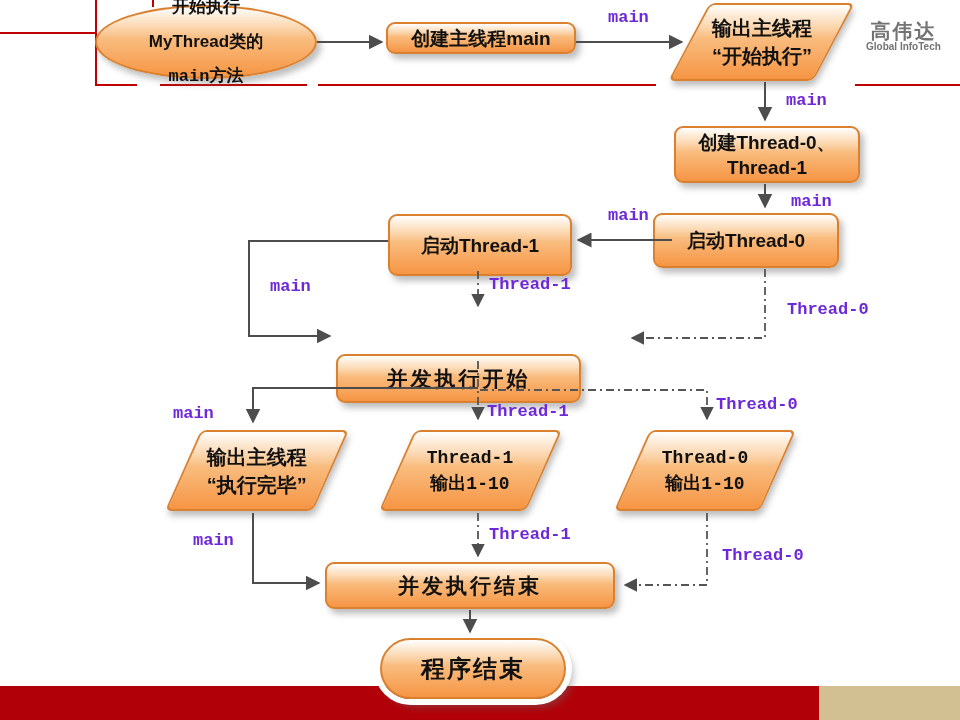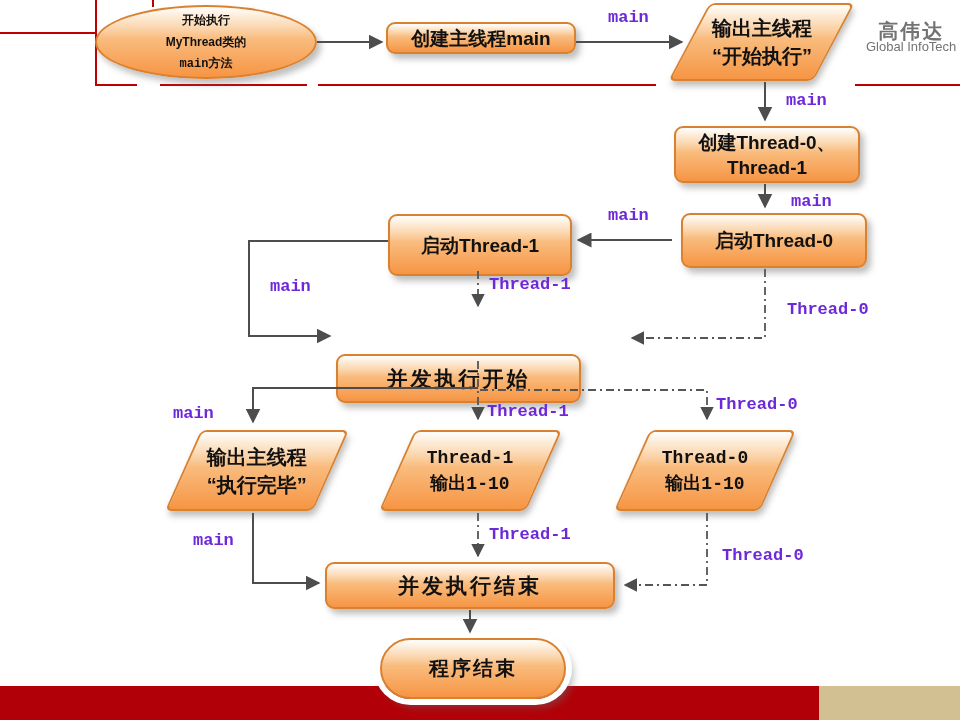--- a/index.html
+++ b/index.html
@@ -6,36 +6,36 @@
   .slide{position:relative;width:960px;height:720px;background:#ffffff;overflow:hidden;
          font-family:"Liberation Sans","DejaVu Sans",sans-serif;}
   
   .frameline{position:absolute;background:#c00000;}
   
   .footer-red{position:absolute;left:0;top:686px;width:819px;height:34px;background:#b20008;z-index:1;}
   .footer-tan{position:absolute;left:819px;top:686px;width:141px;height:34px;background:#d2bf92;z-index:1;}
   
   .logo{position:absolute;left:866px;top:20px;z-index:2;text-align:center;color:#737373;}
   .logo .t{font-size:20px;font-weight:bold;letter-spacing:2px;line-height:22px;}
-  .logo .s{font-size:13px;font-weight:normal;line-height:10px;}
+  .logo .s{font-size:10px;font-weight:bold;line-height:10px;}
   
   .node{position:absolute;box-sizing:border-box;border:2px solid #d9812f;
         display:flex;flex-direction:column;align-items:center;justify-content:center;
         text-align:center;font-weight:bold;color:#111;z-index:2;
         background:
           linear-gradient(180deg, rgba(255,255,255,.97) 0%, rgba(255,255,255,.55) 15%, rgba(255,255,255,0) 45%),
           linear-gradient(180deg, #fbd8ad 0%, #f9bc7e 45%, #f69544 100%);
         box-shadow:4px 5px 6px rgba(110,110,110,.45);}
   .rounded{border-radius:9px;}
-  .ellipse{border-radius:50%;font-size:12px;line-height:22px;}
+  .ellipse{border-radius:50%;font-size:17px;line-height:22px;gap:13px;}
   .stadium{border-radius:31px;box-shadow:0 0 0 6px #ffffff,5px 6px 7px 3px rgba(110,110,110,.4);}
   .fs19{font-size:19px;line-height:25px;}
   .fs20{font-size:20px;line-height:28px;}
   .wide{font-size:21px;letter-spacing:3px;}
-  .pend{font-size:20px;letter-spacing:2px;}
+  .pend{font-size:24px;letter-spacing:2px;}
   .skew24{transform:skewX(-24deg);}
   .skew28{transform:skewX(-28deg);}
   .skew24 .inner{transform:skewX(24deg);}
   .skew28 .inner{transform:skewX(28deg);}
   .inner{display:flex;flex-direction:column;align-items:center;justify-content:center;}
   .mono{font-family:"Liberation Mono","DejaVu Sans Mono",monospace;}
   
   .connectors{position:absolute;left:0;top:0;z-index:3;pointer-events:none;}
   
   .lbl{position:absolute;z-index:4;font-family:"Liberation Mono","DejaVu Sans Mono",monospace;
@@ -77,21 +77,21 @@
       <span>输出主线程</span>
       <span>“开始执行”</span>
     </div>
   </div>
 
   <div class="node rounded fs19" style="left:674px;top:126px;width:186px;height:57px;">
     <span>创建Thread-0、</span>
     <span>Thread-1</span>
   </div>
 
-  <div class="node rounded fs19" style="left:681px;top:213px;width:186px;height:55px;">
+  <div class="node rounded fs19" style="left:653px;top:213px;width:186px;height:55px;">
     <span>启动Thread-0</span>
   </div>
 
   <div class="node rounded fs19" style="left:388px;top:214px;width:184px;height:62px;">
     <span>启动Thread-1</span>
   </div>
 
   <div class="node rounded wide" style="left:336px;top:313px;width:245px;height:49px;margin-top:41px;">
     <span>并发执行开始</span>
   </div>

